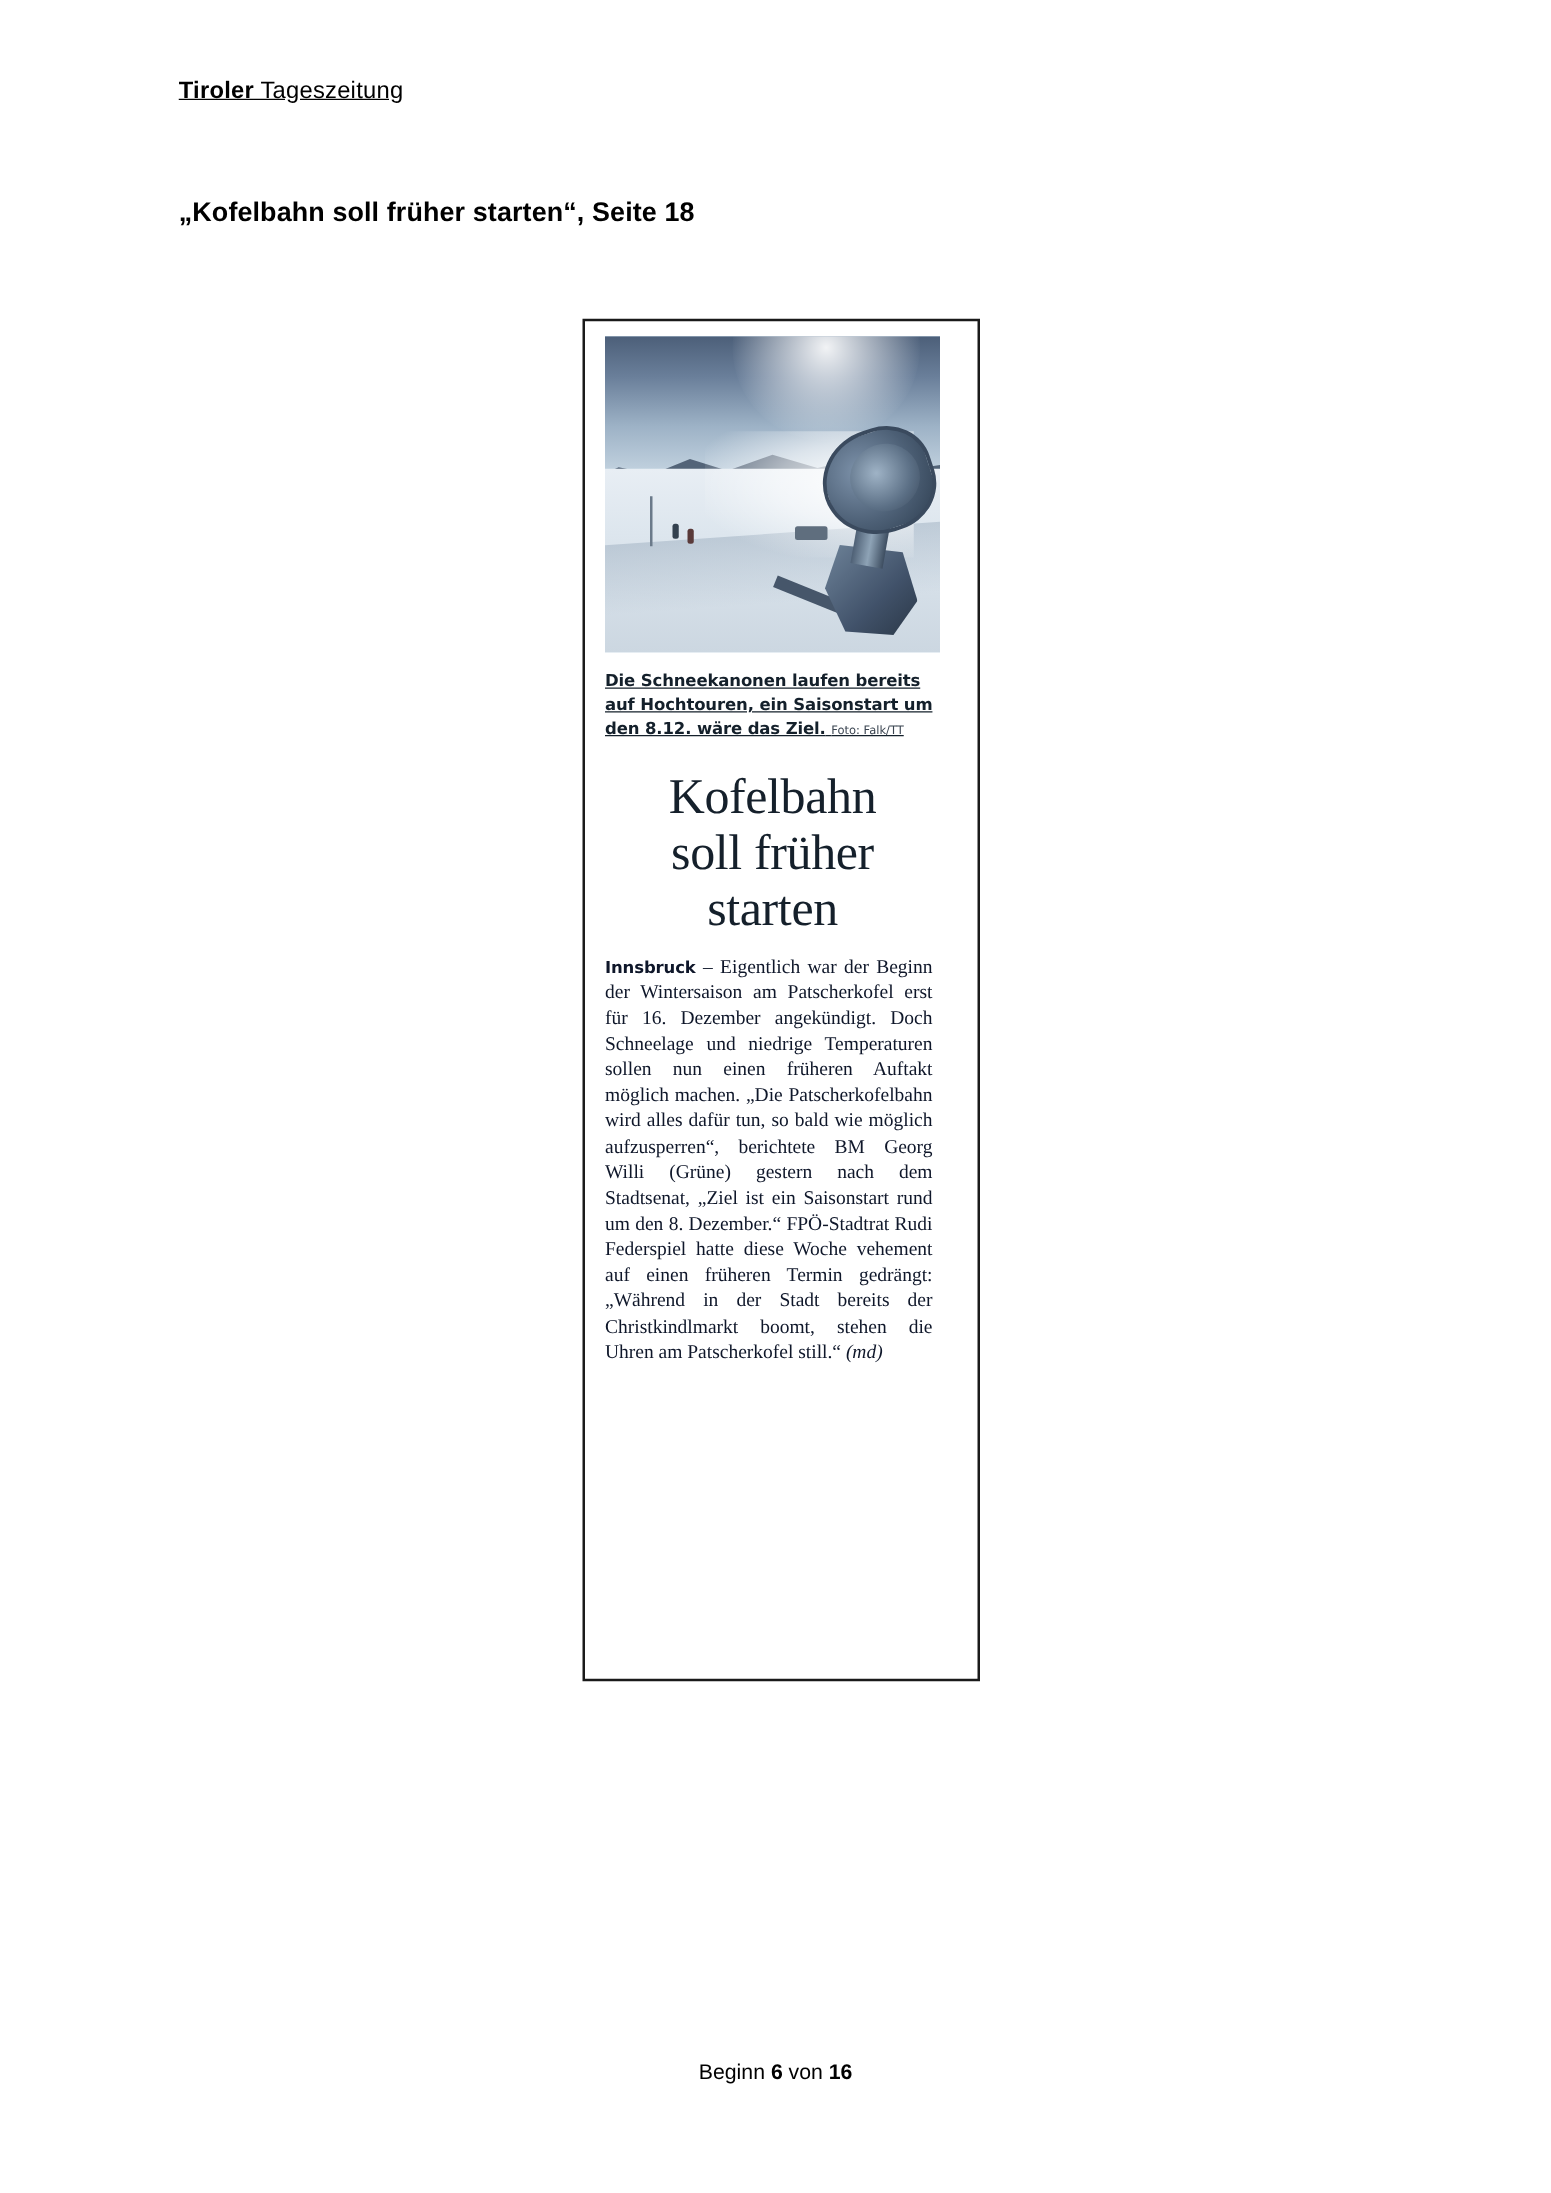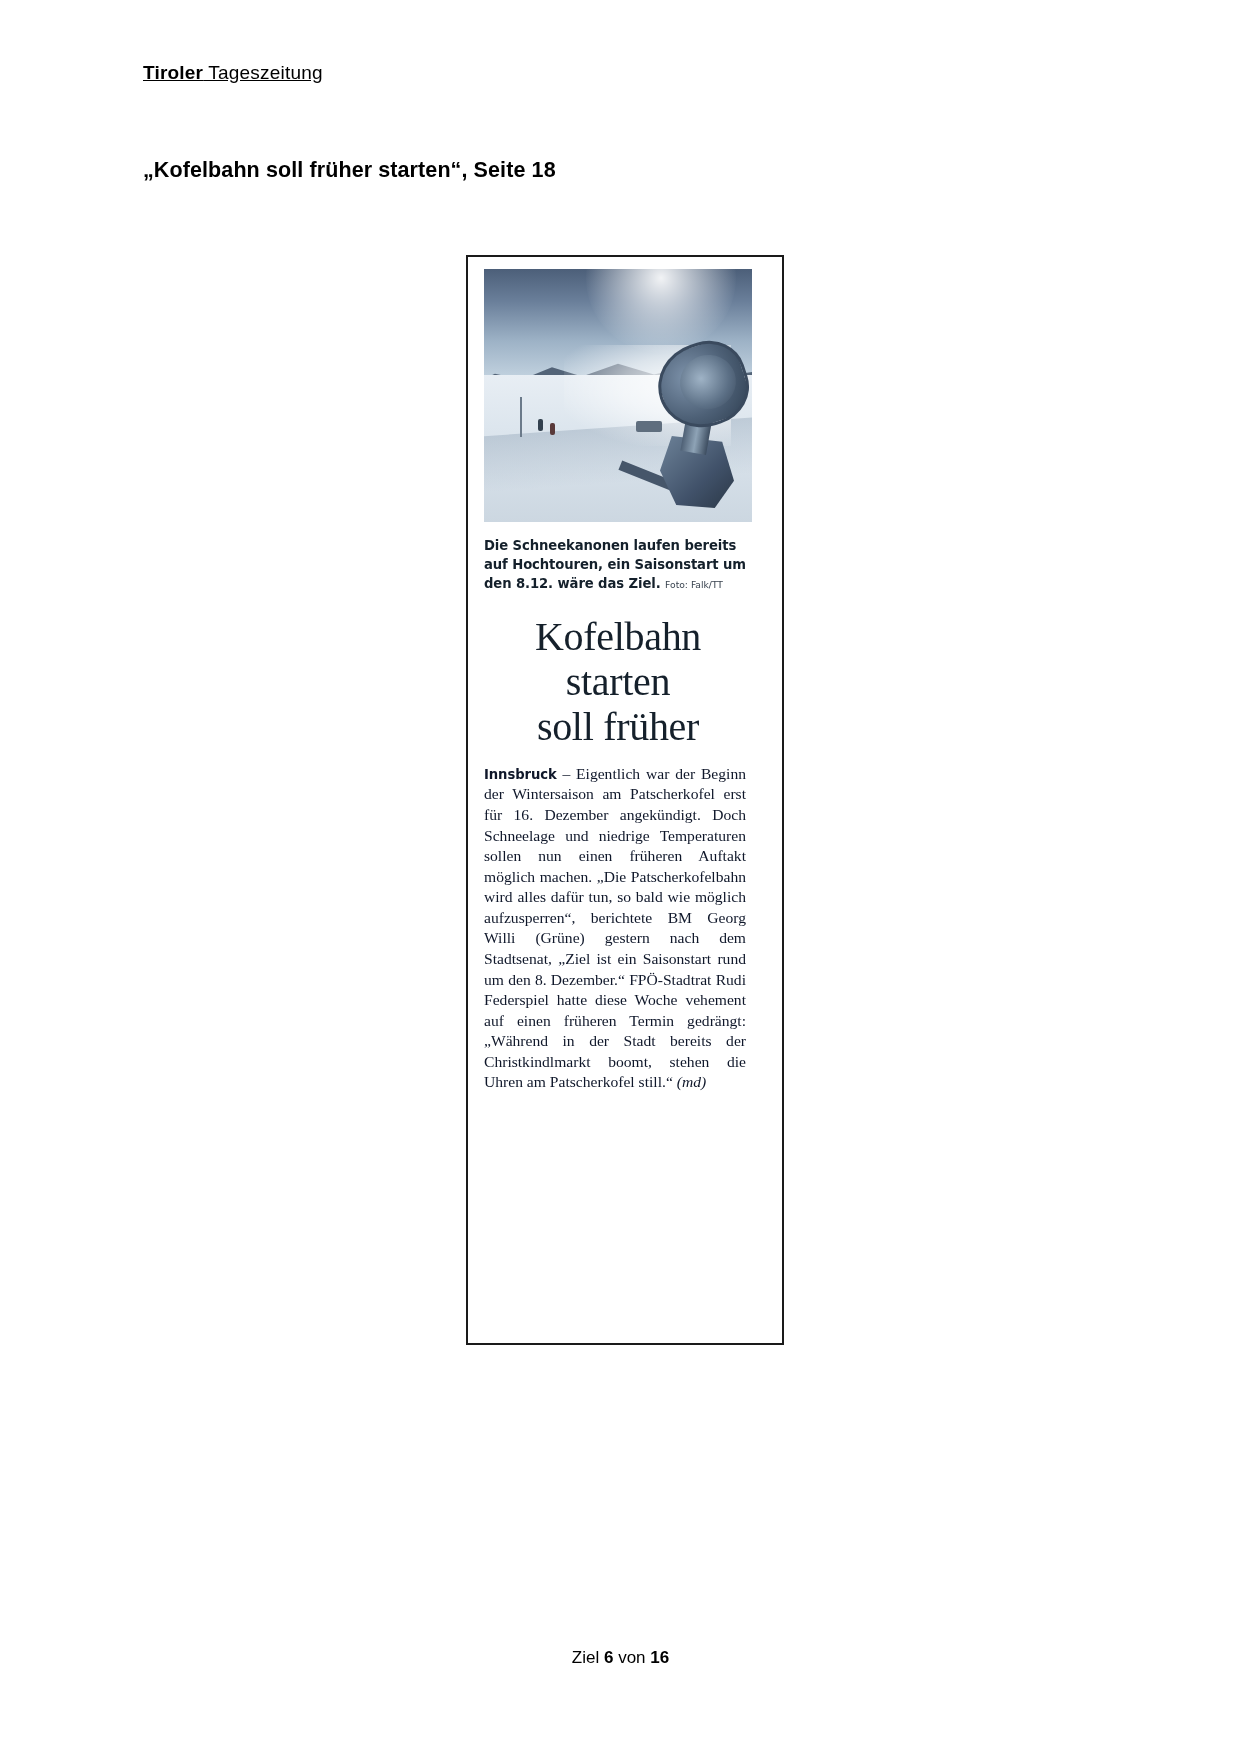--- a/index.html
+++ b/index.html
@@ -181,20 +181,21 @@
   
   .caption {
     margin: 14px 4px 0 4px;
     width: 268px;
     font-family: "DejaVu Sans", sans-serif;
     font-size: 13.2px;
     line-height: 1.45;
     font-weight: bold;
     color: #14202b;
     letter-spacing: -0.1px;
+    text-decoration: underline;
   }
   .caption .credit {
     font-size: 9.2px;
     font-weight: normal;
     letter-spacing: 0;
     color: #3a4450;
     white-space: nowrap;
   }
 
   
@@ -276,28 +277,28 @@
         <div class="cannon-ring"></div>
       </div>
 
       <div class="caption">
         <span>Die Schneekanonen laufen bereits auf Hochtouren, ein Saisonstart um den 8.12. wäre das Ziel.</span>
         <span class="credit">Foto: Falk/TT</span>
       </div>
 
       <div class="headline">
         <span>Kofelbahn</span>
+        <span>soll früher</span>
         <span>starten</span>
-        <span>soll früher</span>
       </div>
 
       <div class="article-body">
         <span class="dateline">Innsbruck</span><span> – </span><span>Eigentlich war der Beginn der Wintersaison am Patscherkofel erst für 16. Dezember angekündigt. Doch Schneelage und niedrige Temperaturen sollen nun einen früheren Auftakt möglich machen. „Die Patscherkofelbahn wird alles dafür tun, so bald wie möglich aufzusperren“, berichtete BM Georg Willi (Grüne) gestern nach dem Stadtsenat, „Ziel ist ein Saisonstart rund um den 8. Dezember.“ FPÖ-Stadtrat Rudi Federspiel hatte diese Woche vehement auf einen früheren Termin gedrängt: „Während in der Stadt bereits der Christkindlmarkt boomt, stehen die Uhren am Patscherkofel still.“ </span><span class="sig">(md)</span>
       </div>
 
     </div>
   </div>
 
   <div class="footer">
-    <span>Ziel </span><span class="b">6</span><span> von </span><span class="b">16</span>
+    <span>Beginn </span><span class="b">6</span><span> von </span><span class="b">16</span>
   </div>
 
 </div>
 
 </body></html>

